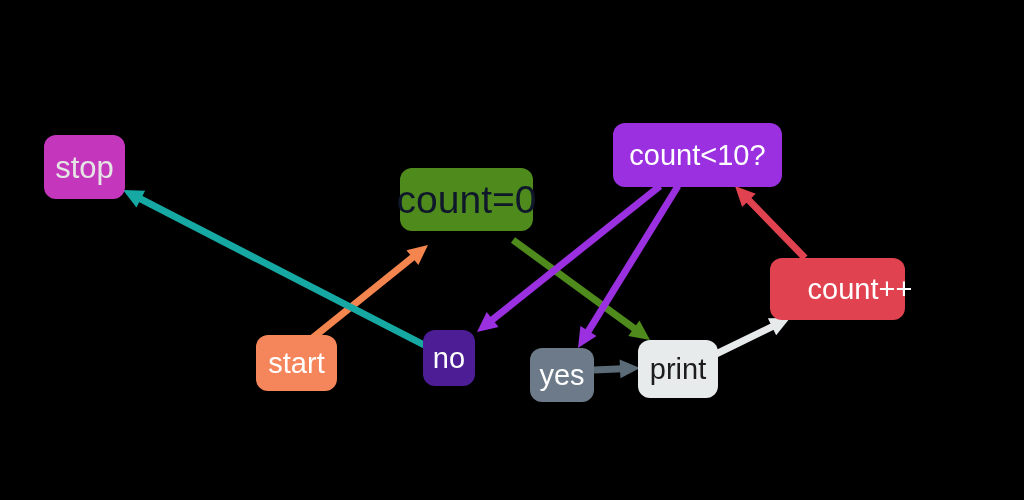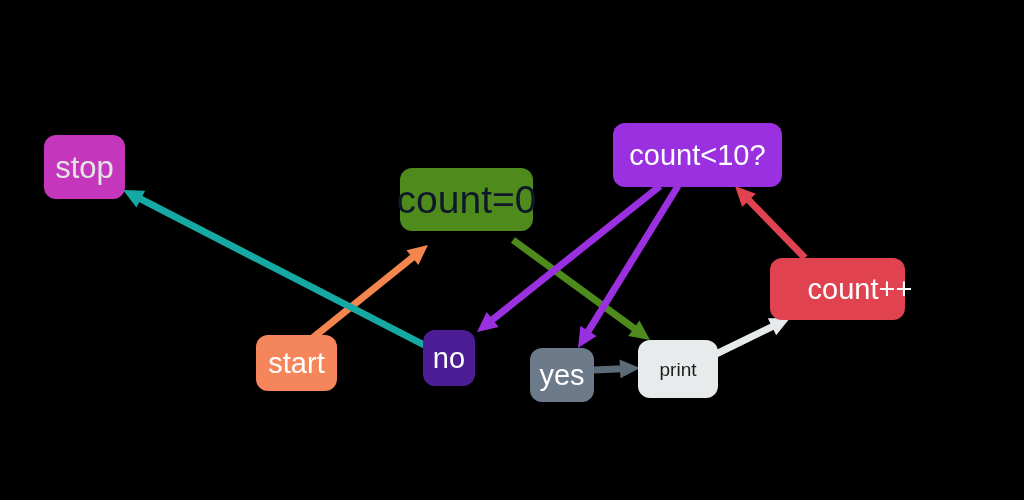--- a/index.html
+++ b/index.html
@@ -95,17 +95,17 @@
       </div>
       <div class="node" style="left: 256px; top: 335px; width: 81px; height: 56px; background: rgb(245, 133, 90); color: rgb(255, 255, 255); font-size: 29px;">
         <span class="node-label">start</span>
       </div>
       <div class="node" style="left: 423px; top: 330px; width: 52px; height: 56px; background: #4c1d95; color: rgb(255, 255, 255); font-size: 29px;">
         <span class="node-label">no</span>
       </div>
       <div class="node" style="left: 530px; top: 348px; width: 64px; height: 54px; background: rgb(108, 122, 137); color: rgb(255, 255, 255); font-size: 29px;">
         <span class="node-label">yes</span>
       </div>
-      <div class="node" style="left: 638px; top: 340px; width: 80px; height: 58px; background: rgb(232, 235, 236); color: rgb(28, 28, 28); font-size: 19px;">
+      <div class="node" style="left: 638px; top: 340px; width: 80px; height: 58px; background: rgb(232, 235, 236); color: rgb(28, 28, 28); font-size: 29px;">
         <span class="node-label">print</span>
       </div>
     </div>
 </div>
 
 </body></html>

